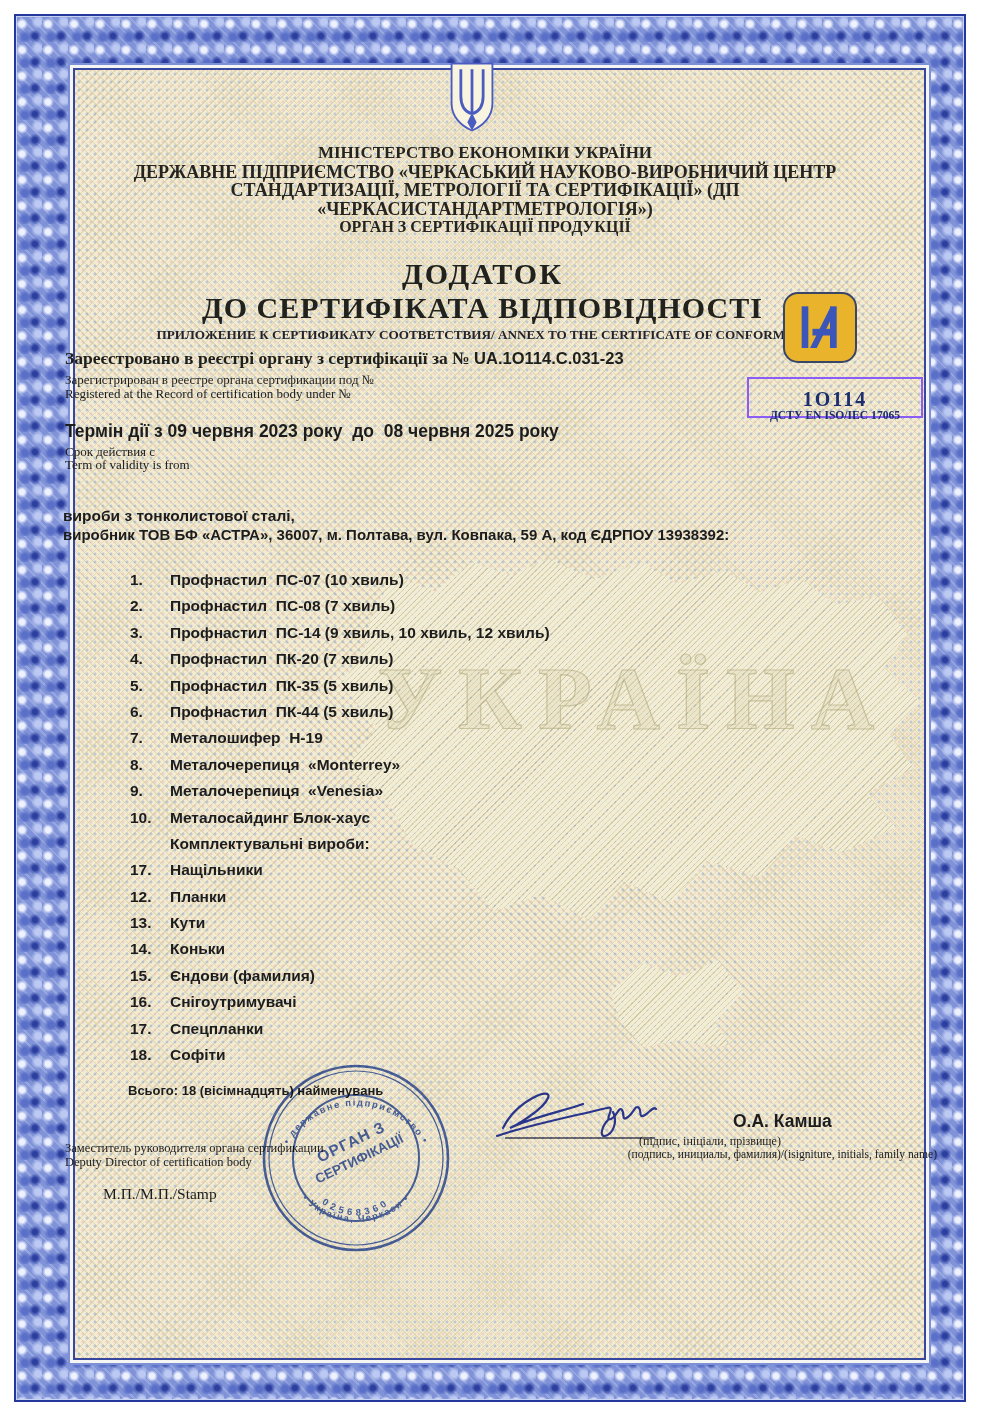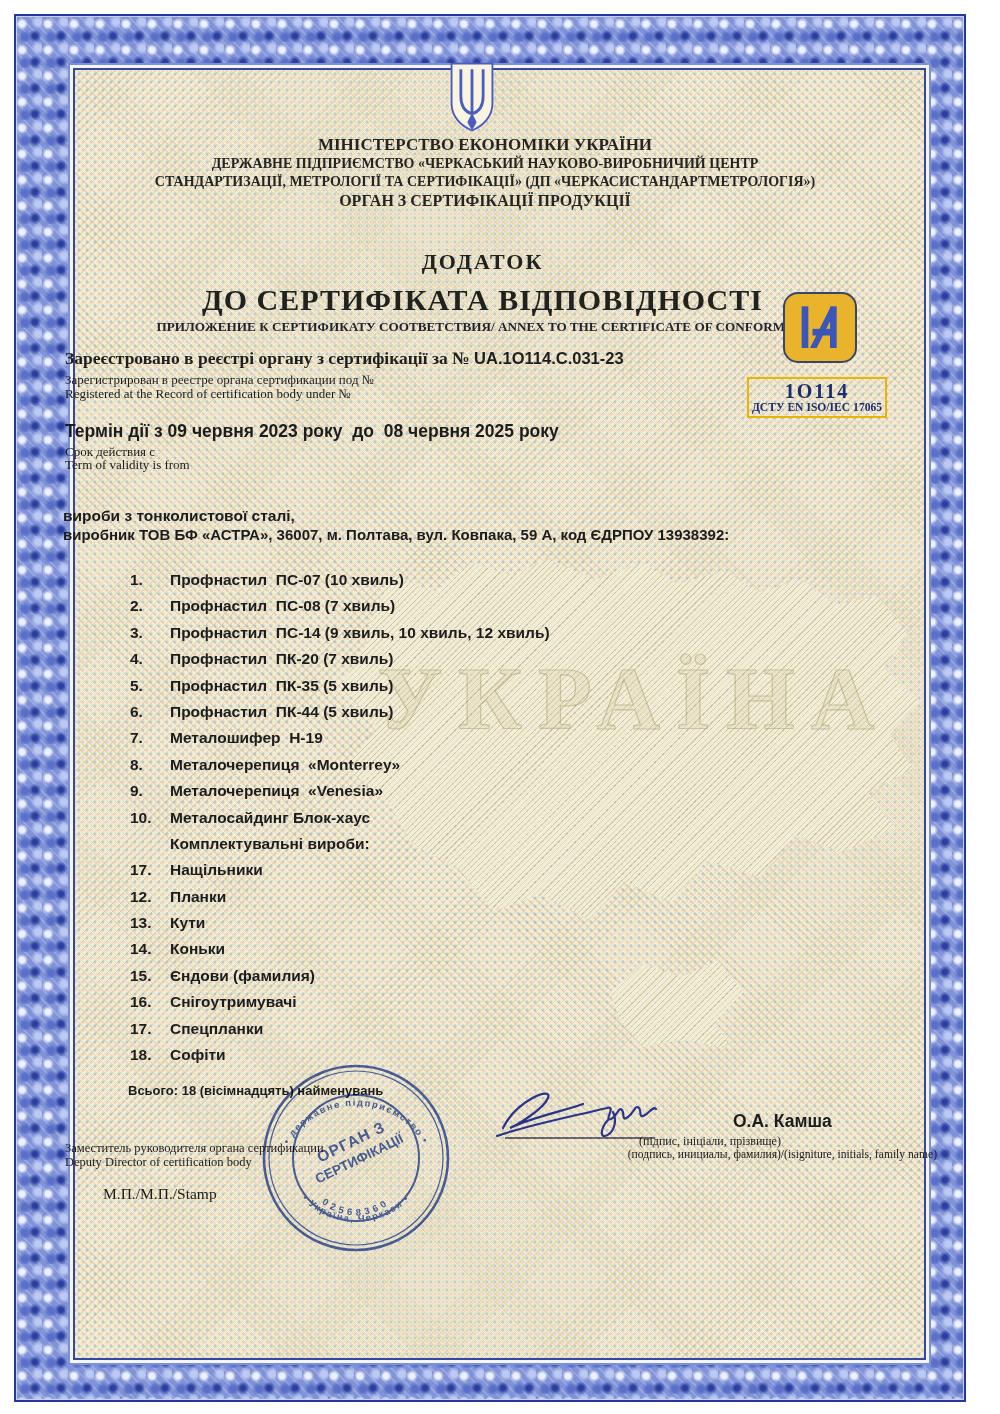--- a/index.html
+++ b/index.html
@@ -38,21 +38,21 @@
     background-position:0 0,4px 4px,0 0,0 0;
     border:2px solid #35479f;
     box-shadow:0 0 0 3px rgba(252,252,246,.95), 0 0 0 5px #7d90d5;
   }
 
   .abs{position:absolute;}
   .z1{z-index:1;} .z2{z-index:2;} .z3{z-index:3;}
   .serif{font-family:"Liberation Serif",serif;}
   .sans{font-family:"Liberation Sans",sans-serif;}
   .b{font-weight:bold;}
-  .center{text-align:center;}
+  .center{text-align:center;margin-top:8px;}
   .pre{white-space:pre-wrap;}
 
   
   .map{
     left:335px;top:550px;width:590px;height:420px;
     background:repeating-linear-gradient(135deg, rgba(176,168,120,.30) 0 1px, rgba(242,237,214,.96) 1px 4px);
     clip-path:polygon(6% 16%,10% 6%,17% 10%,23% 3%,30% 6%,36% 2%,44% 7%,52% 3%,58% 8%,66% 5%,72% 10%,79% 7%,85% 13%,92% 11%,97% 20%,93% 28%,99% 36%,94% 44%,98% 52%,90% 58%,95% 66%,86% 72%,78% 68%,72% 78%,63% 74%,57% 84%,49% 79%,43% 88%,35% 82%,27% 86%,21% 76%,13% 70%,9% 60%,2% 52%,7% 42%,1% 32%,5% 24%);
   }
   .map2{
     left:598px;top:952px;width:150px;height:100px;
@@ -62,29 +62,29 @@
   .wm-text{
     left:330px;top:648px;width:580px;text-align:center;
     font-size:88px;font-weight:bold;letter-spacing:16px;
     color:rgba(200,192,150,.16);padding-left:28px;-webkit-text-stroke:1.2px rgba(168,160,112,.5);
   }
 
   
   .emblem{left:446px;top:60px;}
   .org-block{left:90px;right:120px;top:136px;line-height:18.6px;color:#26241f;}
   .org-block .l1{font-size:17px;}
-  .org-block .l2,.org-block .l3{font-size:14px;font-family:Liberation Serif, serif;}
+  .org-block .l2,.org-block .l3{font-size:18px;font-family:Liberation Serif, serif;}
   .org-block .l4{font-size:16px;}
 
-  .title1{left:60px;right:95px;top:249px;font-size:22px;letter-spacing:2px;color:#21211d;}
+  .title1{left:60px;right:95px;top:249px;font-size:30px;letter-spacing:2px;color:#21211d;}
   .title2{left:60px;right:95px;top:283px;font-size:30px;letter-spacing:1px;color:#21211d;}
   .subtitle{left:60px;right:95px;top:319px;font-size:13.2px;color:#23232b;}
 
   .mark{left:783px;top:292px;width:74px;height:71px;background:var(--gold);border:2.5px solid #3a4668;border-radius:15px;display:flex;align-items:center;justify-content:center;}
-  .codebox{left:747px;top:377px;width:140px;height:41px;border:2px solid #eab308;text-align:center;color:#1c2e6e;padding-top:2px;}
+  .codebox{left:747px;top:377px;width:176px;height:41px;border:2px solid #8b5cf6;text-align:center;color:#1c2e6e;padding-top:10px;}
   .codebox .code{font-size:20px;letter-spacing:2px;line-height:20px;}
   .codebox .std{font-size:11.6px;line-height:13px;}
 
   .reg-main{left:65px;top:348px;font-size:17.5px;color:#1e1e1a;}
   .reg-main .num{font-family:"Liberation Sans",sans-serif;font-size:16.5px;}
   .reg-ru{left:65px;top:372px;font-size:13px;}
   .reg-en{left:65px;top:386px;font-size:13px;}
 
   .term-main{left:65px;top:421px;font-size:17.5px;}
   .term-ru{left:65px;top:444px;font-size:13px;}

